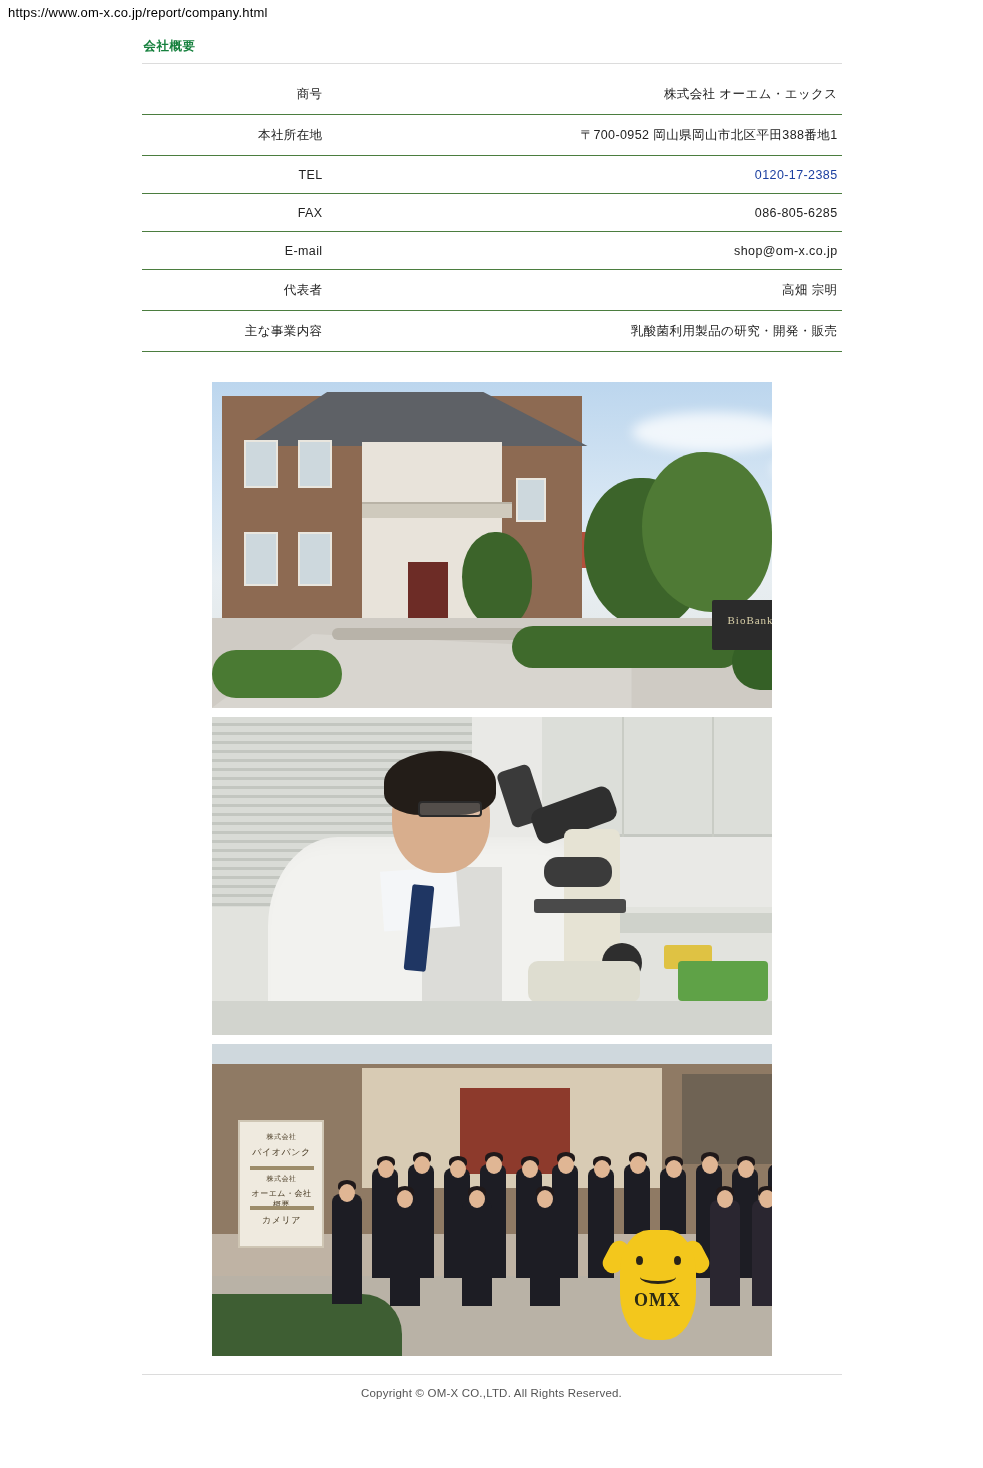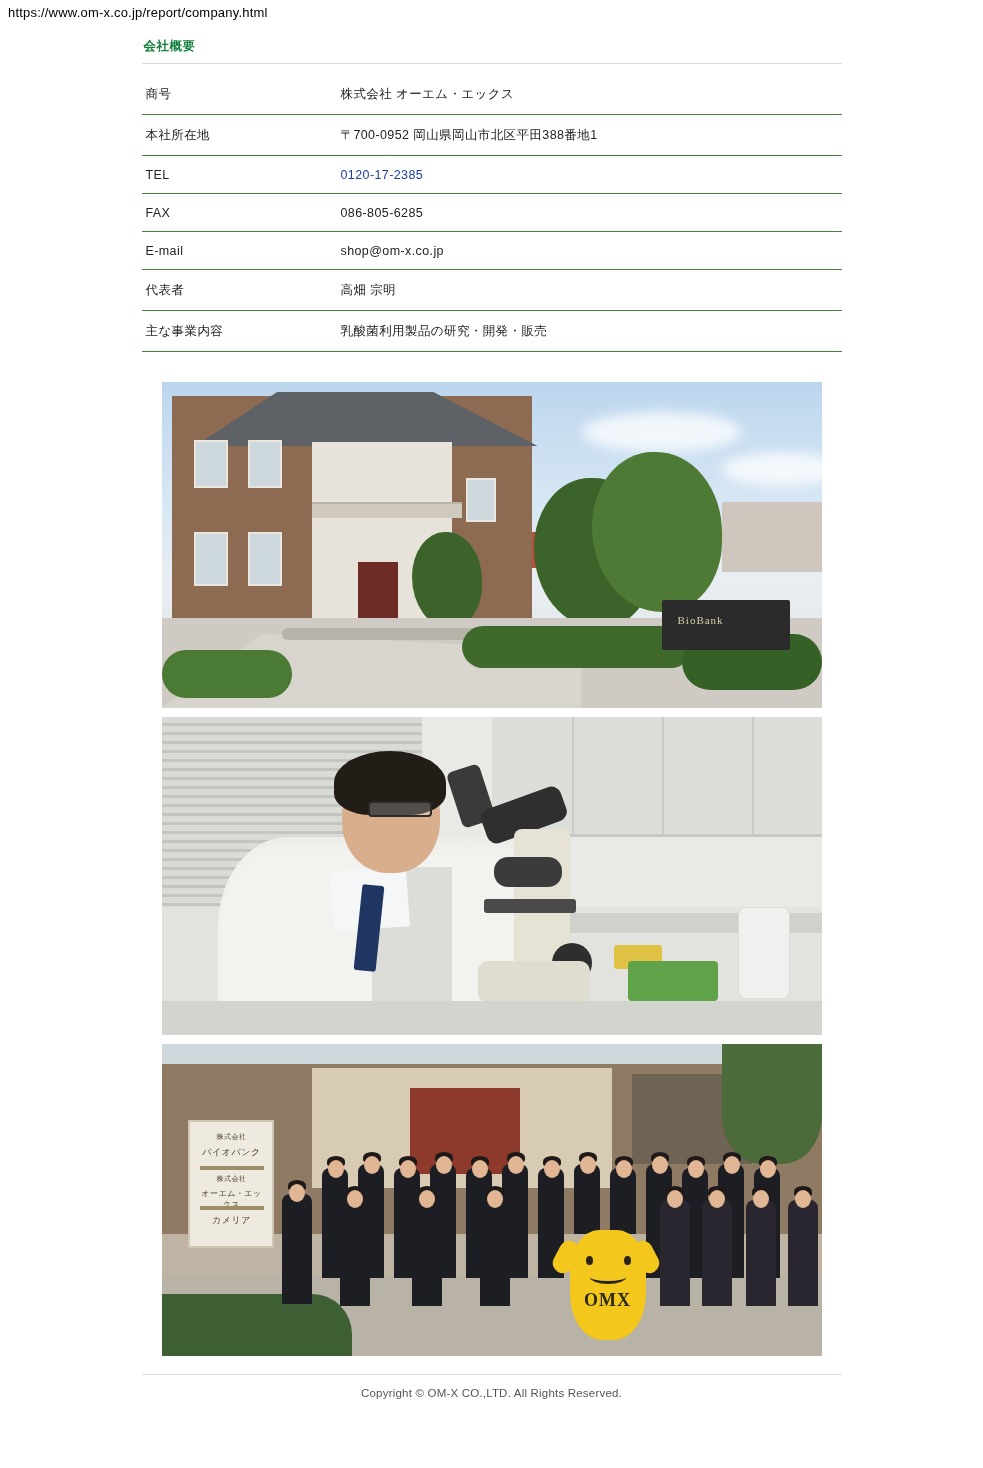--- a/index.html
+++ b/index.html
@@ -37,21 +37,21 @@
     letter-spacing: 0.5px;
   }
 
   table.company {
     width: 100%;
     border-collapse: collapse;
     margin-top: 8px;
   }
   table.company tr { }
   table.company th, table.company td {
-    text-align: left;
+    text-align: right;
     font-weight: normal;
     font-size: 12.5px;
     color: #222;
     padding: 12px 4px 11px 4px;
     vertical-align: middle;
     letter-spacing: 0.4px;
   }
   table.company th {
     width: 185px;
     border-bottom: 1px solid #4b7d3f;
@@ -67,21 +67,21 @@
   .tel-link {
     color: #1b3fa0;
     text-decoration: none;
   }
 
   .photos {
     width: 700px;
     margin: 30px auto 0 auto;
   }
   .photo {
-    width: 660px;
+    width: 560px;
     margin: 0 auto 9px auto;
     display: block;
     position: relative;
     overflow: hidden;
     border: 0;
   }
   .photo-1 { height: 326px; }
   .photo-2 { height: 318px; }
   .photo-3 { height: 312px; }
 
@@ -483,21 +483,21 @@
       <div class="p3-window"></div>
       <div class="p3-green-top"></div>
       <div class="p3-ground"></div>
       <div class="p3-hedge"></div>
 
       <div class="p3-signboard">
         <div class="p3-sign-label" style="top:10px;">株式会社</div>
         <div class="p3-sign-label" style="top:24px; font-size:9px;">バイオバンク</div>
         <div class="p3-sign-line" style="top:44px;"></div>
         <div class="p3-sign-label" style="top:52px;">株式会社</div>
-        <div class="p3-sign-label" style="top:66px; font-size:8px;">オーエム・エックス</div>
+        <div class="p3-sign-label" style="top:66px; font-size:8px;">オーエム・会社概要</div>
         <div class="p3-sign-line" style="top:84px;"></div>
         <div class="p3-sign-label" style="top:92px; font-size:9px;">カメリア</div>
       </div>
 
       <div class="p3-person" style="left:160px; top:124px; height:110px;"></div>
       <div class="p3-hair" style="left:165px; top:112px;"></div>
       <div class="p3-head" style="left:166px; top:116px;"></div>
       <div class="p3-person" style="left:196px; top:120px; height:114px;"></div>
       <div class="p3-hair" style="left:201px; top:108px;"></div>
       <div class="p3-head" style="left:202px; top:112px;"></div>

